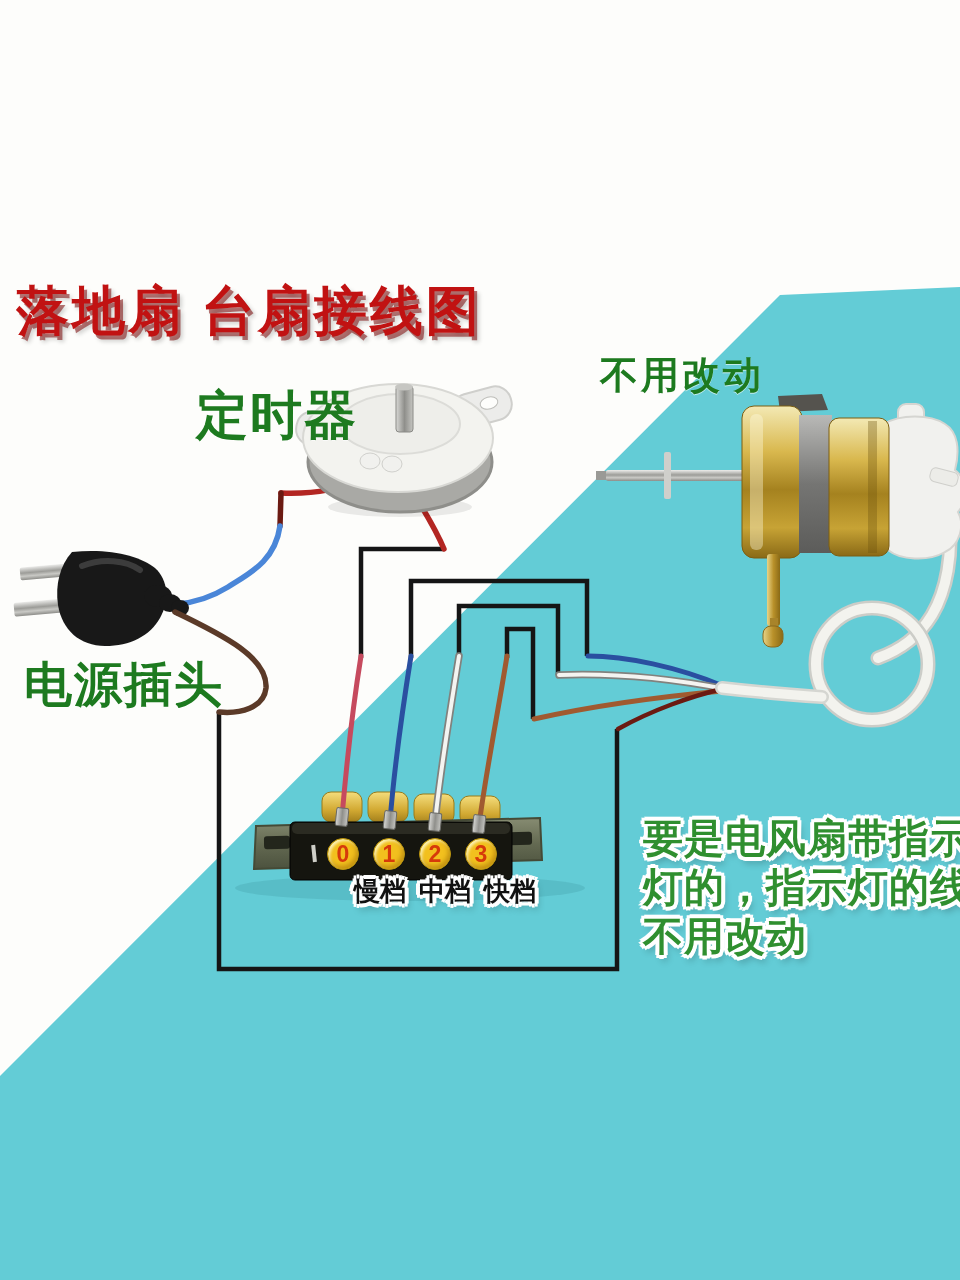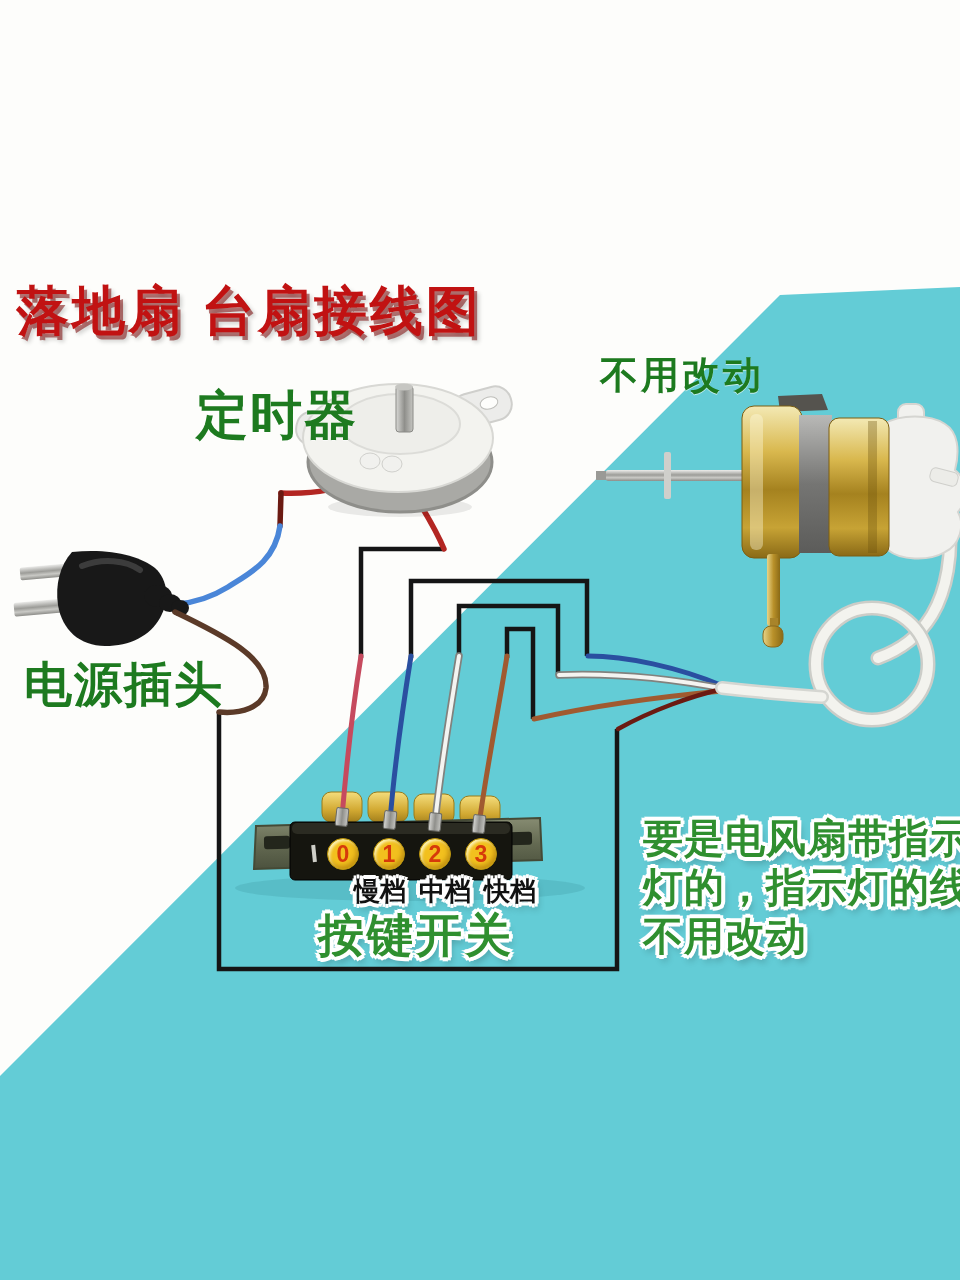--- a/index.html
+++ b/index.html
@@ -225,20 +225,19 @@
   <div class="overlay lab lab-plug">电源插头</div>
 
   <div class="btn-num" style="left:327px;top:838px;">0</div>
   <div class="btn-num" style="left:373px;top:838px;">1</div>
   <div class="btn-num" style="left:419px;top:838px;">2</div>
   <div class="btn-num" style="left:465px;top:838px;">3</div>
 
   <div class="overlay speeds outline-w">
     <span>慢档</span><span>中档</span><span>快档</span>
   </div>
-  <div class="overlay lab-switch outline-w">按键开关</div>
 
   <div class="overlay note">
     <div class="outline-w">要是电风扇带指示</div>
     <div class="outline-w">灯的，指示灯的线</div>
     <div class="outline-w">不用改动</div>
   </div>
 </div>
 
 </body></html>

